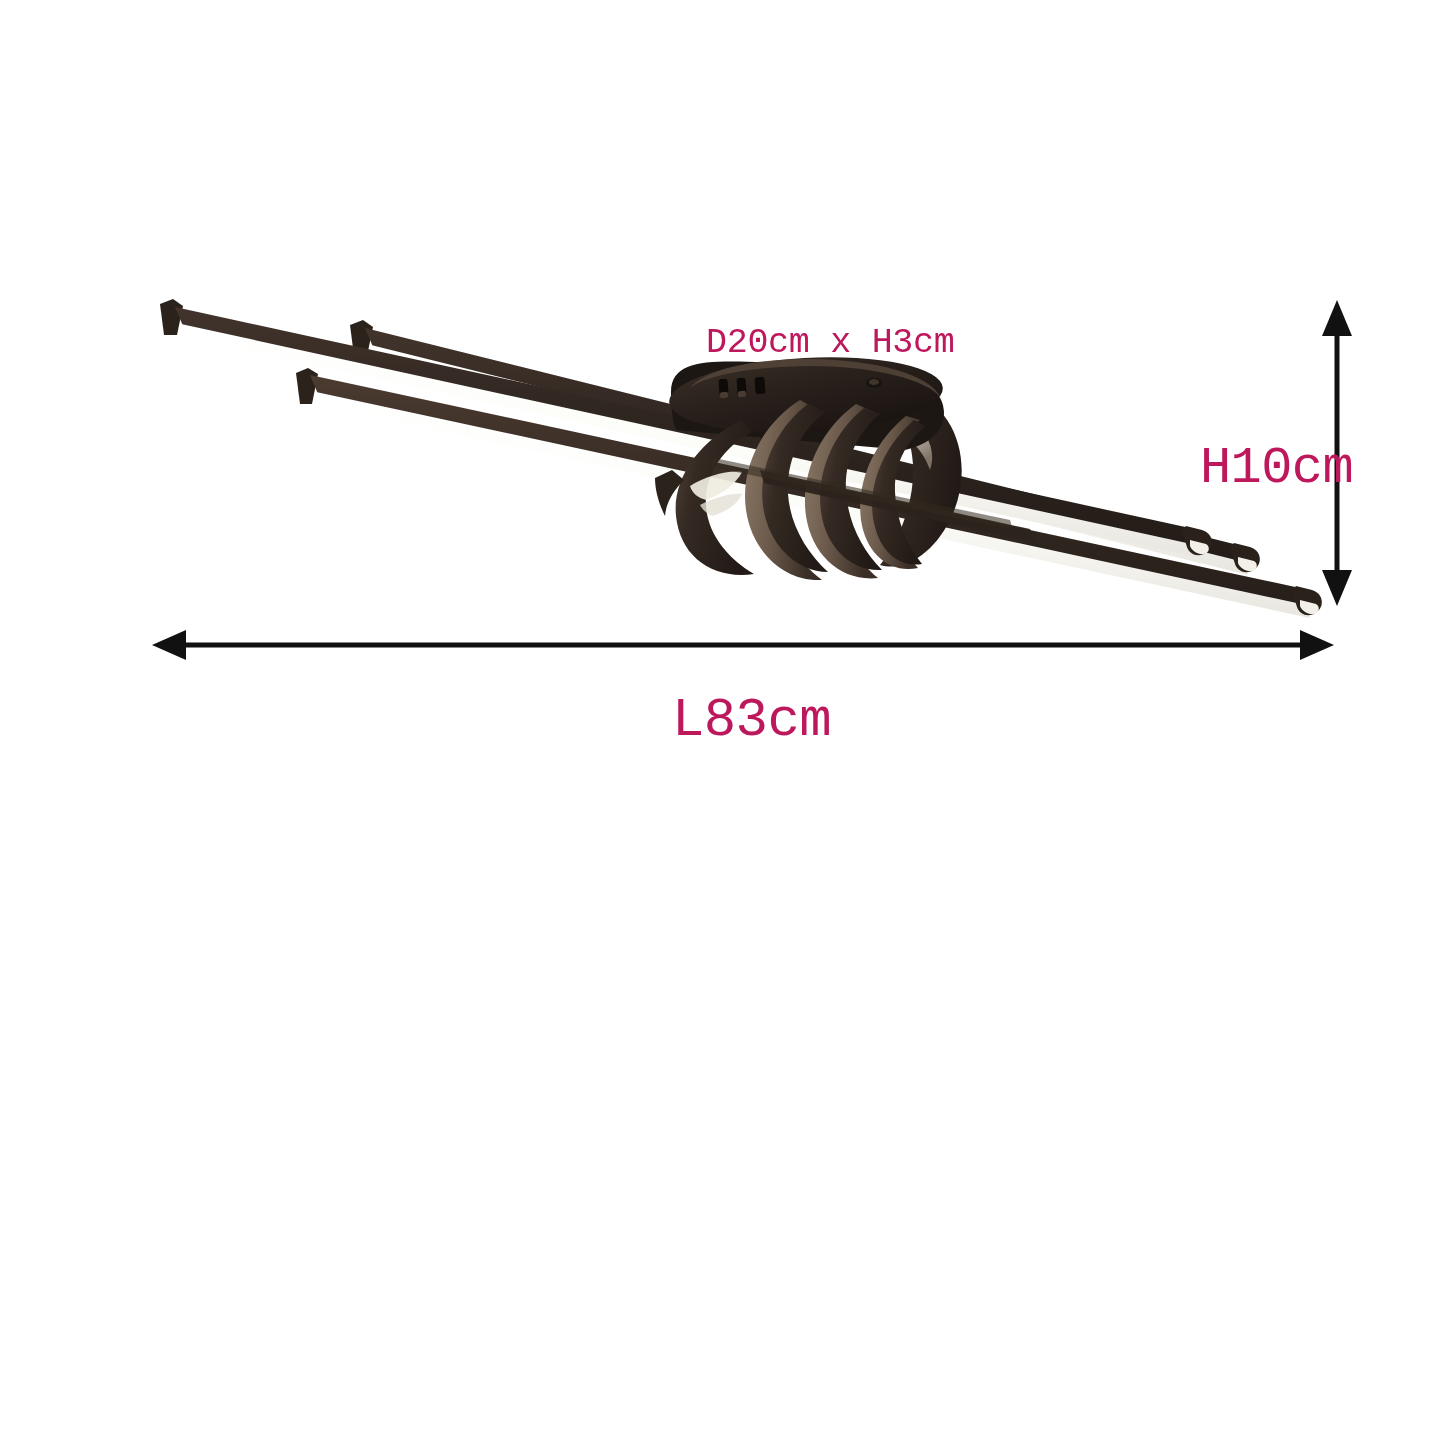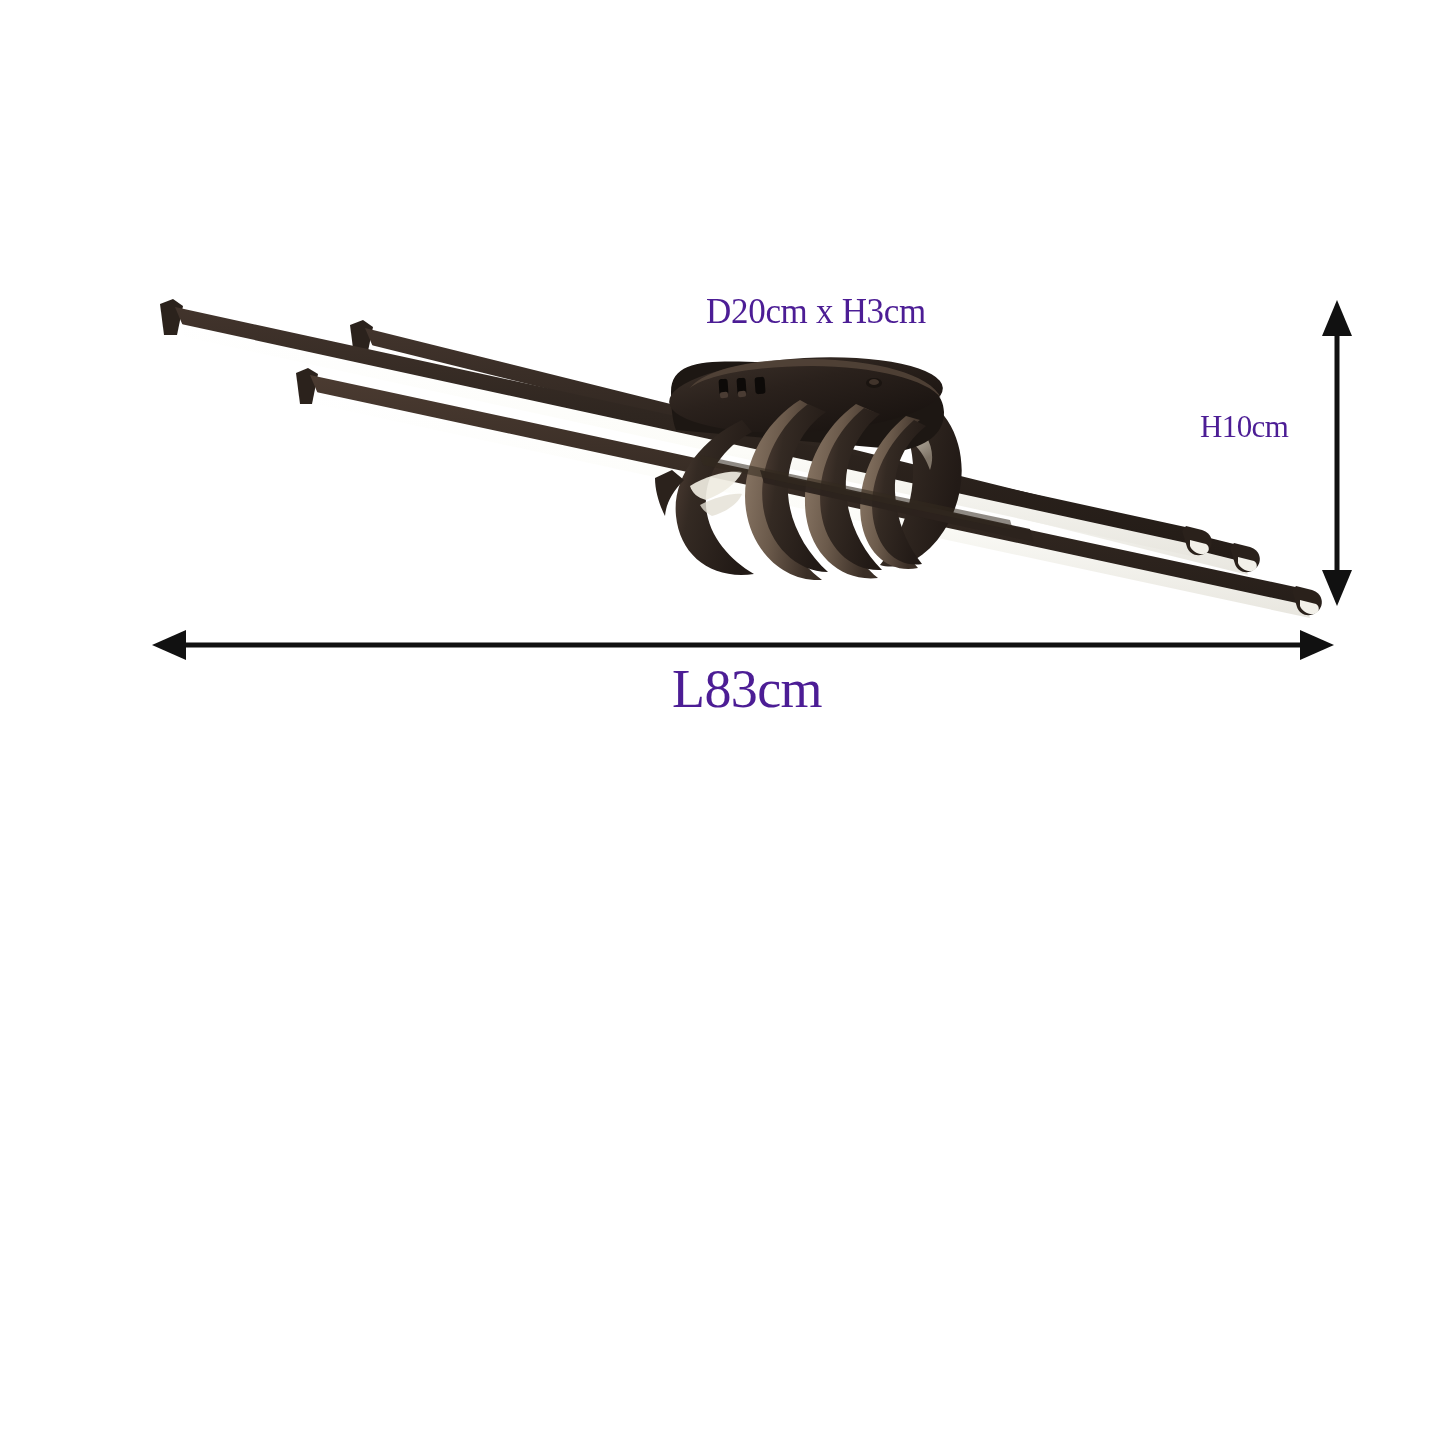--- a/index.html
+++ b/index.html
@@ -23,35 +23,36 @@
     position: absolute;
     left: 0;
     top: 0;
     width: 1445px;
     height: 1445px;
   }
 
   
   .dim-label {
     position: absolute;
-    color: #4c1d95;
-    font-family: Liberation Serif, serif;
+    color: #be185d;
+    font-family: Liberation Mono, monospace;
     white-space: nowrap;
     line-height: 1;
+    margin-top: 32px;
   }
   #label-diameter {
     left: 706px;
     top: 294px;
     font-size: 35px;
     letter-spacing: -0.3px;
   }
   #label-height {
     left: 1200px;
     top: 411px;
-    font-size: 31px;
+    font-size: 52px;
     letter-spacing: -0.6px;
   }
   #label-length {
     left: 672px;
     top: 662px;
     font-size: 54px;
     letter-spacing: -0.6px;
   }
 
   

